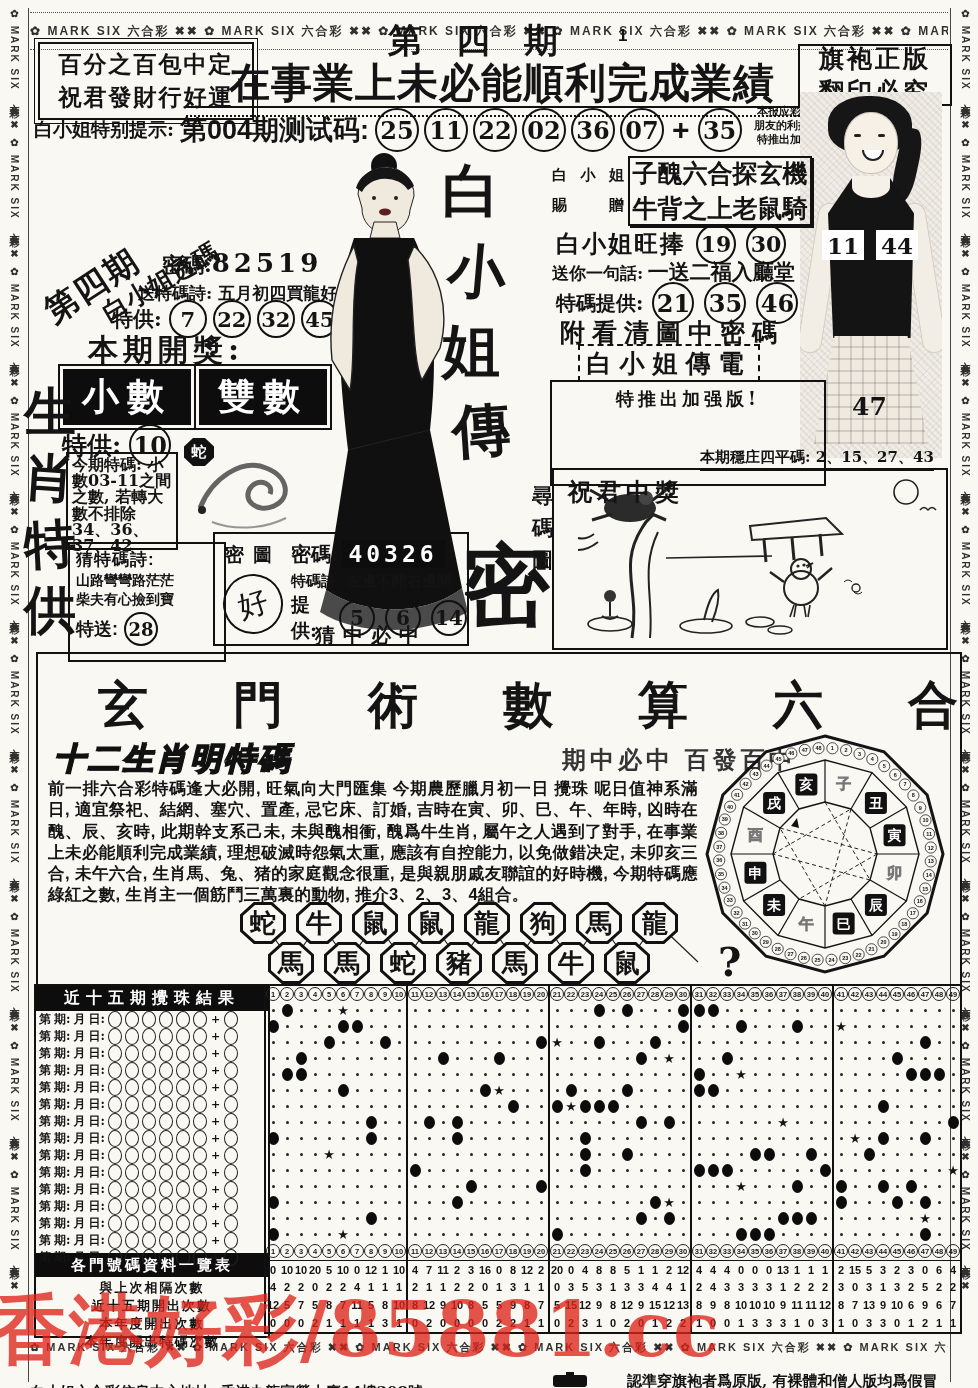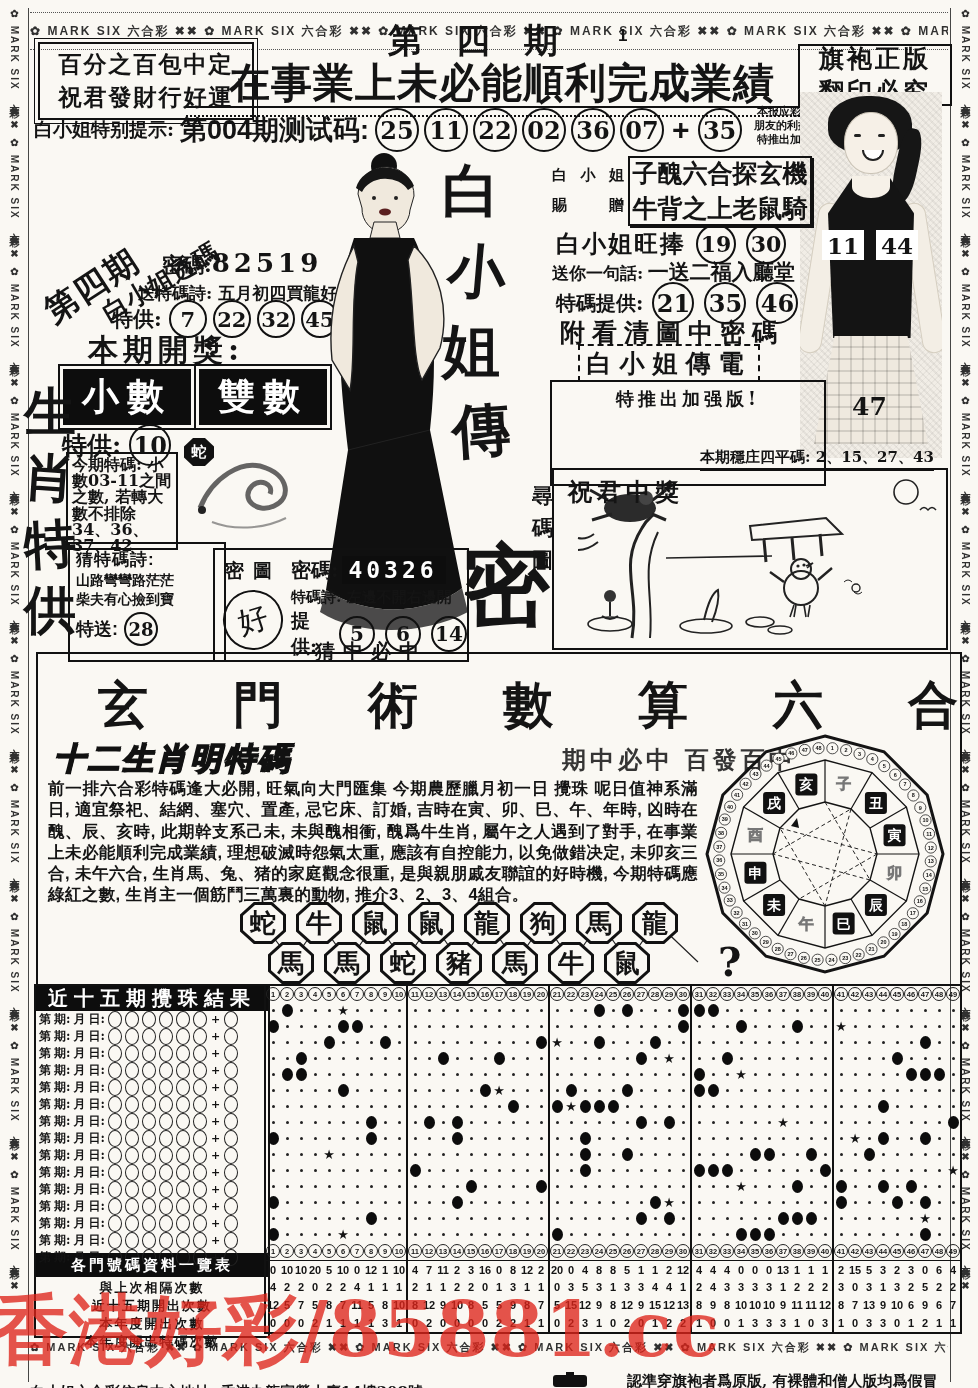--- a/index.html
+++ b/index.html
@@ -78,21 +78,21 @@
   
   .figure{left:262px;top:150px;width:260px;height:486px;}
   .vtitle{left:442px;top:158px;display:flex;flex-direction:column;gap:14px;}
   .vtitle span{font-size:58px;font-weight:900;font-family:"DejaVu Serif",serif;line-height:66px;}
   .vtitle span:nth-child(2){transform:rotate(5deg) translateX(6px);}
   .vtitle span:nth-child(4){transform:rotate(-4deg) translateX(10px);}
   .big-mi{left:462px;top:540px;font-size:88px;font-weight:900;font-family:"DejaVu Serif",serif;line-height:90px;}
   .xunmatu{left:532px;top:482px;display:flex;flex-direction:column;gap:4px;}
   .xunmatu span{font-size:21px;font-weight:900;font-family:"DejaVu Serif",serif;}
   
-  .midbox{left:213px;top:548px;width:252px;height:110px;border:2px solid #111;}
+  .midbox{left:213px;top:532px;width:252px;height:110px;border:2px solid #111;}
   .midbox .mitu{position:absolute;left:10px;top:8px;font-size:19px;font-weight:900;font-family:"DejaVu Serif",serif;letter-spacing:9px;}
   .midbox .sig{position:absolute;left:8px;top:40px;width:56px;height:56px;border:2px solid #111;border-radius:50%;display:flex;align-items:center;justify-content:center;font-size:30px;font-family:"DejaVu Serif",serif;transform:rotate(-18deg);}
   .midbox .r1{position:absolute;left:76px;top:6px;display:flex;align-items:center;gap:4px;}
   .midbox .r1 .lbl{font-size:20px;font-weight:900;font-family:"DejaVu Serif",serif;}
   .midbox .r1 .val{background:#0d0d0d;color:#fff;font-size:23px;font-weight:bold;font-family:"DejaVu Sans Mono",monospace;letter-spacing:4px;padding:1px 8px 1px 6px;}
   .midbox .r2{position:absolute;left:76px;top:38px;font-size:15px;font-weight:bold;font-family:"DejaVu Serif",serif;white-space:nowrap;}
   .midbox .r3{position:absolute;left:76px;top:58px;display:flex;align-items:center;gap:8px;}
   .midbox .r3 .lbl{font-size:19px;font-weight:bold;font-family:"DejaVu Serif",serif;}
   .midbox .r3 .cnum{width:32px;height:32px;font-size:20px;}
   .midbox .r4{position:absolute;left:100px;top:88px;font-size:20px;font-weight:900;font-family:"DejaVu Serif",serif;letter-spacing:8px;}
@@ -128,21 +128,21 @@
   .trend-label{position:absolute;left:6px;top:258px;display:flex;flex-direction:column;gap:2px;}
   .trend-label span{font-size:23px;font-weight:900;color:#e9e7e2;-webkit-text-stroke:1.4px #2a2a2a;letter-spacing:3px;}
   .zrows{position:absolute;left:174px;top:246px;width:560px;height:86px;}
   .oct{position:absolute;width:46px;height:42px;background:#111;clip-path:polygon(30% 0,70% 0,100% 30%,100% 70%,70% 100%,30% 100%,0 70%,0 30%);display:flex;align-items:center;justify-content:center;}
   .oct i{position:absolute;inset:3px;background:#faf8f3;clip-path:polygon(30% 0,70% 0,100% 30%,100% 70%,70% 100%,30% 100%,0 70%,0 30%);}
   .oct b{position:relative;z-index:1;font-size:26px;font-weight:900;font-family:"DejaVu Serif",serif;font-style:normal;}
   .qmark{position:absolute;font-size:40px;font-weight:900;font-family:"DejaVu Serif",serif;}
   
   .ltable{left:34px;top:984px;width:232px;height:350px;border:2px solid #111;}
   .bar{background:#0d0d0d;color:#fff;font-weight:bold;display:flex;align-items:center;justify-content:center;}
-  .ltable .bar1{height:25px;font-size:20px;letter-spacing:6px;}
+  .ltable .bar1{height:25px;font-size:16px;letter-spacing:6px;}
   .ltable .rows{height:242px;display:flex;flex-direction:column;}
   .lrow{flex:1;display:flex;align-items:center;gap:3px;padding:0 3px;font-size:12px;font-weight:bold;font-family:"DejaVu Serif",serif;}
   .lrow .oval{width:12px;height:15px;border:1.5px solid #222;border-radius:50%;flex:none;}
   .lrow .pl{font-size:11px;font-weight:900;margin:0 1px;}
   .ltable .bar2{height:24px;font-size:15px;letter-spacing:3px;}
   .ltable .labels{display:flex;flex-direction:column;height:55px;justify-content:space-between;padding:2px 0;}
   .ltable .labels span{font-size:13px;font-weight:900;font-family:"DejaVu Serif",serif;text-align:center;letter-spacing:2px;}
   .grid{left:266px;top:984px;width:682px;height:350px;display:flex;}
   .gblock{border:2px solid #111;margin-left:-2px;display:flex;flex-direction:column;}
   .gblock.b10{flex:10;} .gblock.b9{flex:9;}

